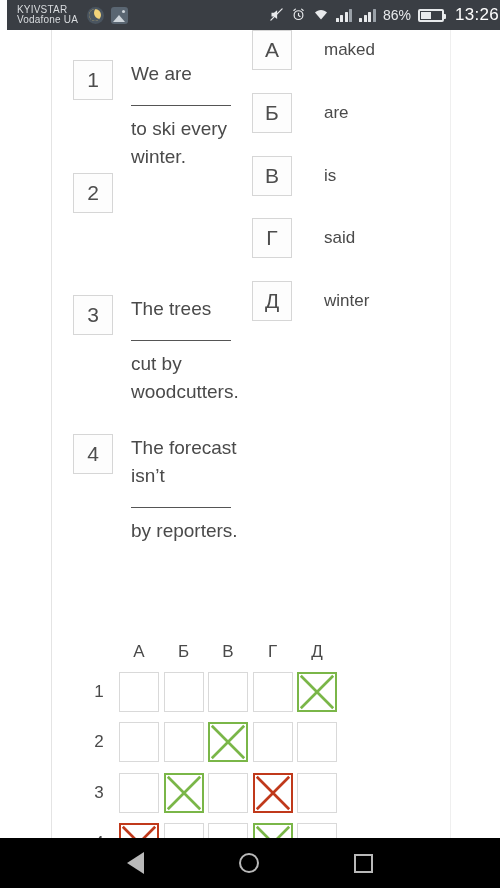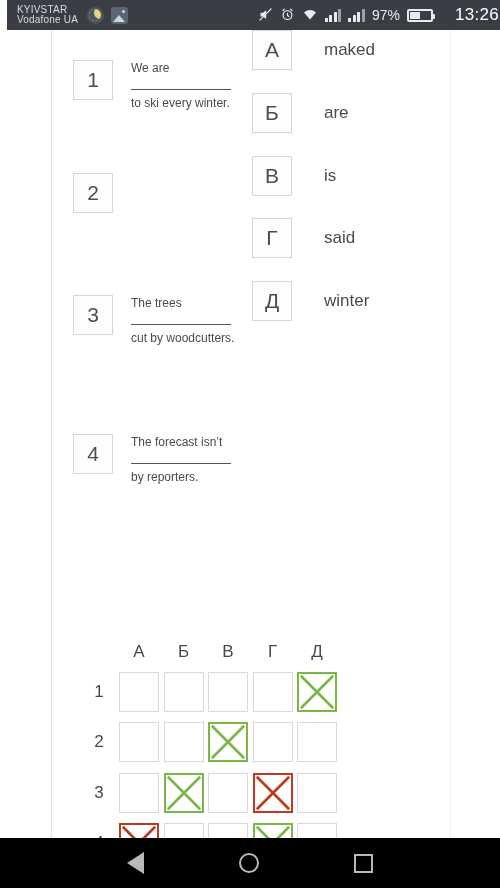--- a/index.html
+++ b/index.html
@@ -132,21 +132,21 @@
     background: #e8eaec;
     border-radius: 0 1px 1px 0;
   }
   .battery i {
     display: block;
     height: 7px;
     width: 44%;
     margin-left: 1px;
     background: #e8eaec;
   }
-  .clock { font-size: 17px; color: #ffffff; margin-left: 15px; letter-spacing: .3px; }
+  .clock { font-size: 17px; color: #ffffff; margin-left: 4px; letter-spacing: .3px; }
 
   
   .page {
     position: absolute;
     top: 30px; left: 0;
     width: 500px;
     height: 808px;
     background: #ffffff;
     overflow: hidden;
   }
@@ -180,21 +180,21 @@
     display: flex;
     align-items: center;
     justify-content: center;
     font-size: 21px;
     color: #4d4d4d;
     flex: none;
   }
   .qtext {
     margin-left: 18px;
     width: 112px;
-    font-size: 12px;
+    font-size: 19px;
     line-height: 1.45;
     color: #4a4a4a;
   }
   .blank {
     display: inline-block;
     width: 100px;
     border-bottom: 1.5px solid #555;
     height: 1px;
     vertical-align: middle;
     margin: 9px 0 3px 0;
@@ -337,21 +337,21 @@
           <i></i>
           <i></i>
           <i></i>
         </span>
       <span class="bars">
           <i></i>
           <i></i>
           <i></i>
           <i></i>
         </span>
-      <span class="batt-pct">97%</span>
+      <span class="batt-pct">86%</span>
       <span class="battery">
           <i></i>
         </span>
       <span class="clock">13:26</span>
     </div>
   </div>
 
   <div class="page">
 
     <div class="vrule left"></div>

